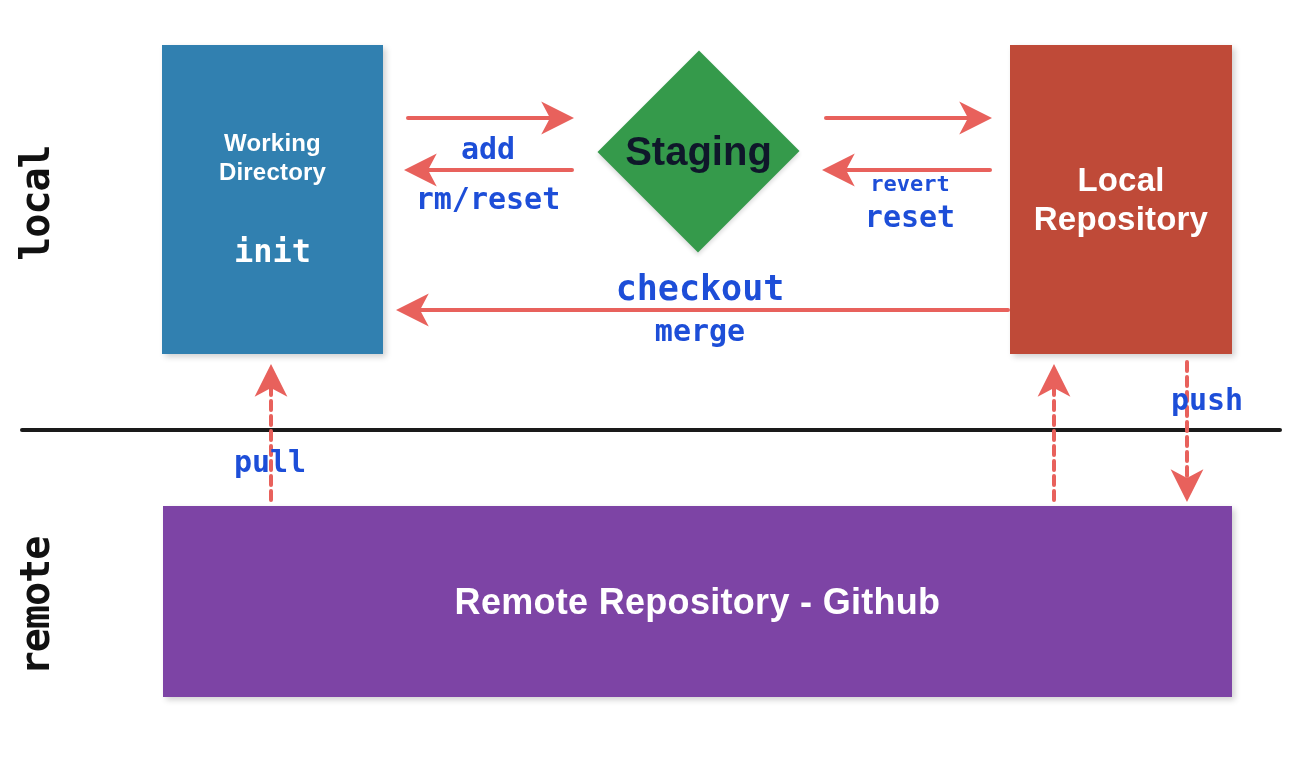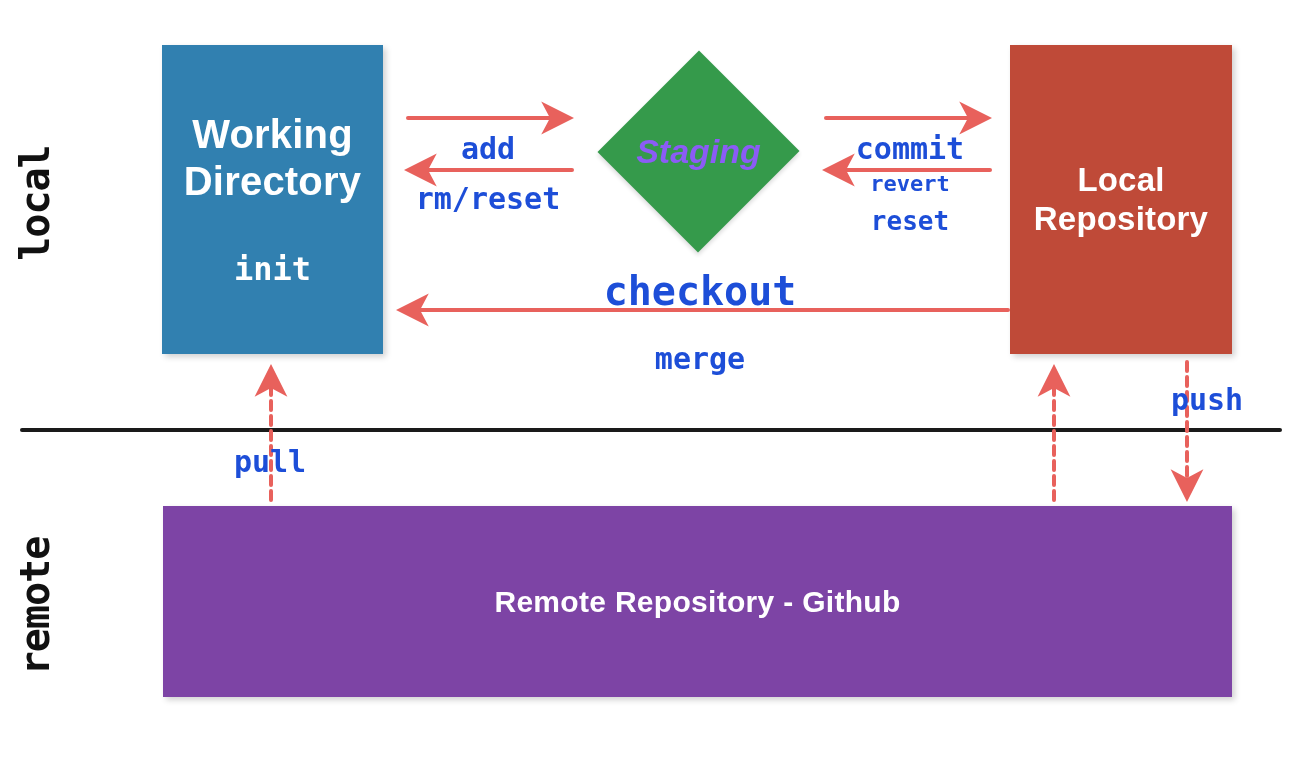--- a/index.html
+++ b/index.html
@@ -40,54 +40,54 @@
     justify-content: center;
     color: #ffffff;
     font-weight: 700;
     text-align: center;
     box-shadow: 3px 3px 6px rgba(0,0,0,.18);
   }
   #box-working {
     left: 162px; top: 45px; width: 221px; height: 309px;
     background: #3180b0;
   }
-  #box-working .title { font-size: 40px; line-height: 1.17; letter-spacing: .2px; }
+  #box-working .title { font-size: 24px; line-height: 1.17; letter-spacing: .2px; }
   #box-working .cmd {
     font-family: "DejaVu Sans Mono", monospace;
     font-size: 32px; font-weight: 700;
     margin-top: 46px;
   }
   #box-local-repo {
     left: 1010px; top: 45px; width: 222px; height: 309px;
     background: #bf4a38;
   }
   #box-local-repo .title { font-size: 33px; line-height: 1.17; letter-spacing: .2px; }
   #box-remote {
     left: 163px; top: 506px; width: 1069px; height: 191px;
     background: #7d44a5;
   }
-  #box-remote .title { font-size: 30px; letter-spacing: .3px; }
+  #box-remote .title { font-size: 36px; letter-spacing: .3px; }
 
   
   #diamond-wrap {
     position: absolute;
     left: 598px; top: 50px;
     width: 201px; height: 203px;
   }
   #diamond-shape {
     position: absolute; inset: 0;
     background: #359a4b;
     transform: rotate(45deg) scale(.707);
     transform-origin: center center;
     box-shadow: 3px 3px 6px rgba(0,0,0,.14);
   }
   #diamond-wrap .title {
     position: absolute; inset: 0;
     display: flex; align-items: center; justify-content: center;
-    color: #8b5cf6; font-weight: 700; font-size: 34px; font-style: italic;
+    color: #0f172a; font-weight: 700; font-size: 40px;
   }
 
   
   #divider {
     position: absolute;
     left: 20px; top: 428px; width: 1262px; height: 4px;
     background: #1a1a1a;
     border-radius: 2px;
   }
 
@@ -104,23 +104,23 @@
     font-family: "DejaVu Sans Mono", monospace;
     font-weight: 700;
     color: #1d4ed8;
     white-space: nowrap;
     text-align: center;
   }
   #lbl-add       { left: 408px; top: 131px; width: 160px; font-size: 30px; }
   #lbl-rmreset   { left: 388px; top: 181px; width: 200px; font-size: 30px; }
   #lbl-commit    { left: 826px; top: 131px; width: 168px; font-size: 30px; }
   #lbl-revert    { left: 826px; top: 171px; width: 168px; font-size: 22px; }
-  #lbl-reset     { left: 826px; top: 206px; width: 168px; font-size: 26px; }
-  #lbl-checkout  { left: 600px; top: 268px; width: 200px; font-size: 40px; }
-  #lbl-merge     { left: 600px; top: 313px; width: 200px; font-size: 30px; margin-top: 28px; }
+  #lbl-reset     { left: 826px; top: 199px; width: 168px; font-size: 30px; }
+  #lbl-checkout  { left: 600px; top: 268px; width: 200px; font-size: 35px; }
+  #lbl-merge     { left: 600px; top: 313px; width: 200px; font-size: 30px; }
   #lbl-pull      { left: 205px; top: 444px; width: 130px; font-size: 30px; text-align: center; }
   #lbl-fetch     { left: 952px; top: 444px; width: 220px; font-size: 30px; }
   #lbl-push      { left: 1152px; top: 382px; width: 110px; font-size: 30px; }
 </style>
 </head>
 <body>
 
 <div id="stage">
 
   <div class="side-label" id="label-local">local</div>
@@ -177,21 +177,20 @@
 
     <line x1="271" y1="500" x2="271" y2="372" stroke="#e8615c" stroke-width="4" stroke-linecap="round" stroke-dasharray="9 6" marker-end="url(#ah-u)"></line>
 
     <line x1="1054" y1="500" x2="1054" y2="372" stroke="#e8615c" stroke-width="4" stroke-linecap="round" stroke-dasharray="9 6" marker-end="url(#ah-u)"></line>
 
     <line x1="1187" y1="362" x2="1187" y2="494" stroke="#e8615c" stroke-width="4" stroke-linecap="round" stroke-dasharray="9 6" marker-end="url(#ah-u)"></line>
   </svg>
 
   <div class="cmd-label" id="lbl-add">add</div>
   <div class="cmd-label" id="lbl-rmreset">rm/reset</div>
-  <div class="cmd-label" id="lbl-commit">commit</div>
   <div class="cmd-label" id="lbl-revert">revert</div>
   <div class="cmd-label" id="lbl-reset">reset</div>
   <div class="cmd-label" id="lbl-checkout">checkout</div>
   <div class="cmd-label" id="lbl-merge">merge</div>
   <div class="cmd-label" id="lbl-pull">pull</div>
   <div class="cmd-label" id="lbl-push">push</div>
 
 </div>
 
 </body></html>

